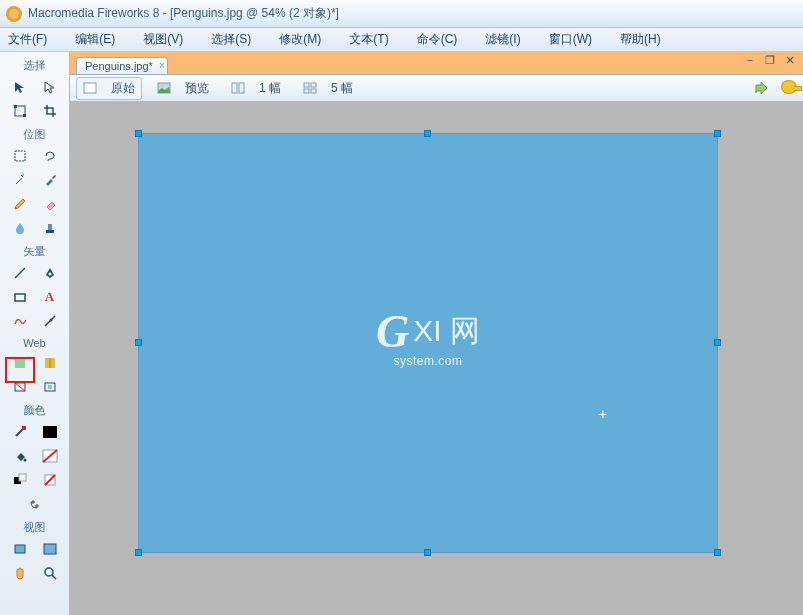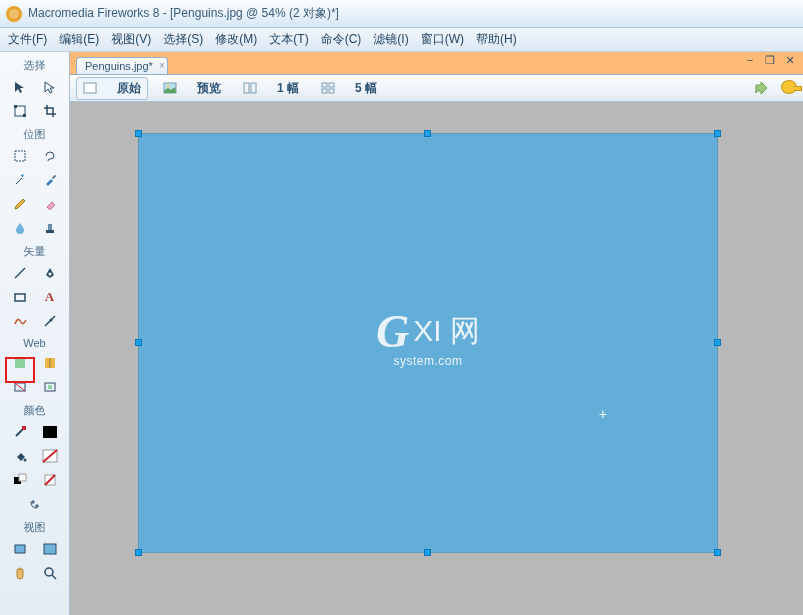--- a/index.html
+++ b/index.html
@@ -2,41 +2,41 @@
 <html><head>
 <meta charset="utf-8">
 <style>
 * { margin: 0; padding: 0; box-sizing: border-box; font-family: "Microsoft YaHei", Tahoma, Arial, sans-serif; }
 body { width: 803px; height: 615px; background: #fff; overflow: hidden; }
 
 .titlebar { height: 28px; background: linear-gradient(#fafcfe, #d8e8f6); display: flex; align-items: center; padding: 6px 6px; border-bottom: 1px solid #a9c6de; font-size: 12px; color: #3b5d7a; }
 .titlebar .app-icon { width: 16px; height: 16px; background: #e9a32c; border-radius: 50%; margin-right: 6px; position: relative; }
 .titlebar .app-icon::after { content: ""; position: absolute; inset: 3px; background: #fff; border-radius: 50%; opacity: .3; }
 
-.menubar { height: 24px; background: linear-gradient(#f1f6fb, #dde9f5); display: flex; align-items: center; padding: 0 8px; font-size: 12px; color: #244664; gap: 12px; border-bottom: 1px solid #b9cfe3; }
+.menubar { height: 24px; background: linear-gradient(#f1f6fb, #dde9f5); display: flex; align-items: center; padding: 0 8px; font-size: 12px; color: #244664; gap: 28px; border-bottom: 1px solid #b9cfe3; }
 .menubar span { cursor: default; }
 
 .workspace { display: flex; height: calc(615px - 28px - 24px); }
 
 .toolbox { width: 70px; background: linear-gradient(#f6f9fc, #e4edf5); border-right: 1px solid #a8bfd4; display: flex; flex-direction: column; align-items: center; padding: 4px 0; font-size: 11px; color: #3a5a77; }
 .toolbox .section-label { margin: 2px 0 2px; color: #4a6c89; text-align: center; width: 100%; padding-bottom: 2px; }
 .tool-grid { display: flex; flex-wrap: wrap; justify-content: center; width: 60px; gap: 4px 8px; margin-bottom: 4px; }
 .tool { width: 22px; height: 20px; display: flex; align-items: center; justify-content: center; cursor: pointer; border: 1px solid transparent; }
 .highlight-box { border: 2px solid #e41b1b; position: absolute; width: 30px; height: 26px; left: 5px; top: 357px; pointer-events: none; }
 
 .main { flex: 1; background: #fdba74; display: flex; flex-direction: column; position: relative; }
 
 .doc-tabs { height: 22px; display: flex; align-items: flex-end; padding-left: 6px; gap: 0; position: relative; }
 .doc-tab { background: linear-gradient(#fdfefe, #e6eef6); border: 1px solid #8faec9; border-bottom: none; padding: 2px 14px 2px 8px; font-size: 11px; color: #2f5475; border-radius: 4px 4px 0 0; position: relative; }
 .doc-tab .close { position: absolute; right: 2px; top: 2px; font-size: 10px; color: #7c99b1; cursor: pointer; }
 .doc-winctrls { position: absolute; right: 6px; top: 2px; display: flex; gap: 6px; font-size: 11px; color: #2f5475; }
 .doc-winctrls span { cursor: pointer; width: 14px; text-align: center; }
 
 .doc-toolbar { height: 28px; background: linear-gradient(#fcfdfe, #e3ecf4); border-top: 1px solid #8faec9; border-bottom: 1px solid #a8bfd4; display: flex; align-items: center; padding: 0 6px; gap: 8px; font-size: 12px; color: #2f5475; }
-.doc-toolbar .btn { display: flex; align-items: center; gap: 20px; padding: 2px 6px; border: 1px solid transparent; cursor: pointer; border-radius: 3px; font-weight: bold; }
+.doc-toolbar .btn { display: flex; align-items: center; gap: 14px; padding: 2px 6px; border: 1px solid transparent; cursor: pointer; border-radius: 3px; }
 .doc-toolbar .btn.active { border-color: #a6c1d9; background: #eef5fc; }
 .doc-toolbar .right { margin-left: auto; display: flex; align-items: center; gap: 10px; }
 
 .canvas-area { flex: 1; background: #b8b8b8; position: relative; overflow: hidden; }
 .artboard { position: absolute; left: 68px; top: 31px; width: 580px; height: 420px; background: #63add9; border: 1px solid #5c99bf; }
 .handle { position: absolute; width: 7px; height: 7px; background: #1aa0e6; border: 1px solid #0b78b5; }
 .h-tl { left: -4px; top: -4px; } .h-tr { right: -4px; top: -4px; }
 .h-bl { left: -4px; bottom: -4px; } .h-br { right: -4px; bottom: -4px; }
 .h-tm { left: 50%; top: -4px; margin-left: -4px; } .h-bm { left: 50%; bottom: -4px; margin-left: -4px; }
 .h-ml { left: -4px; top: 50%; margin-top: -4px; } .h-mr { right: -4px; top: 50%; margin-top: -4px; }

